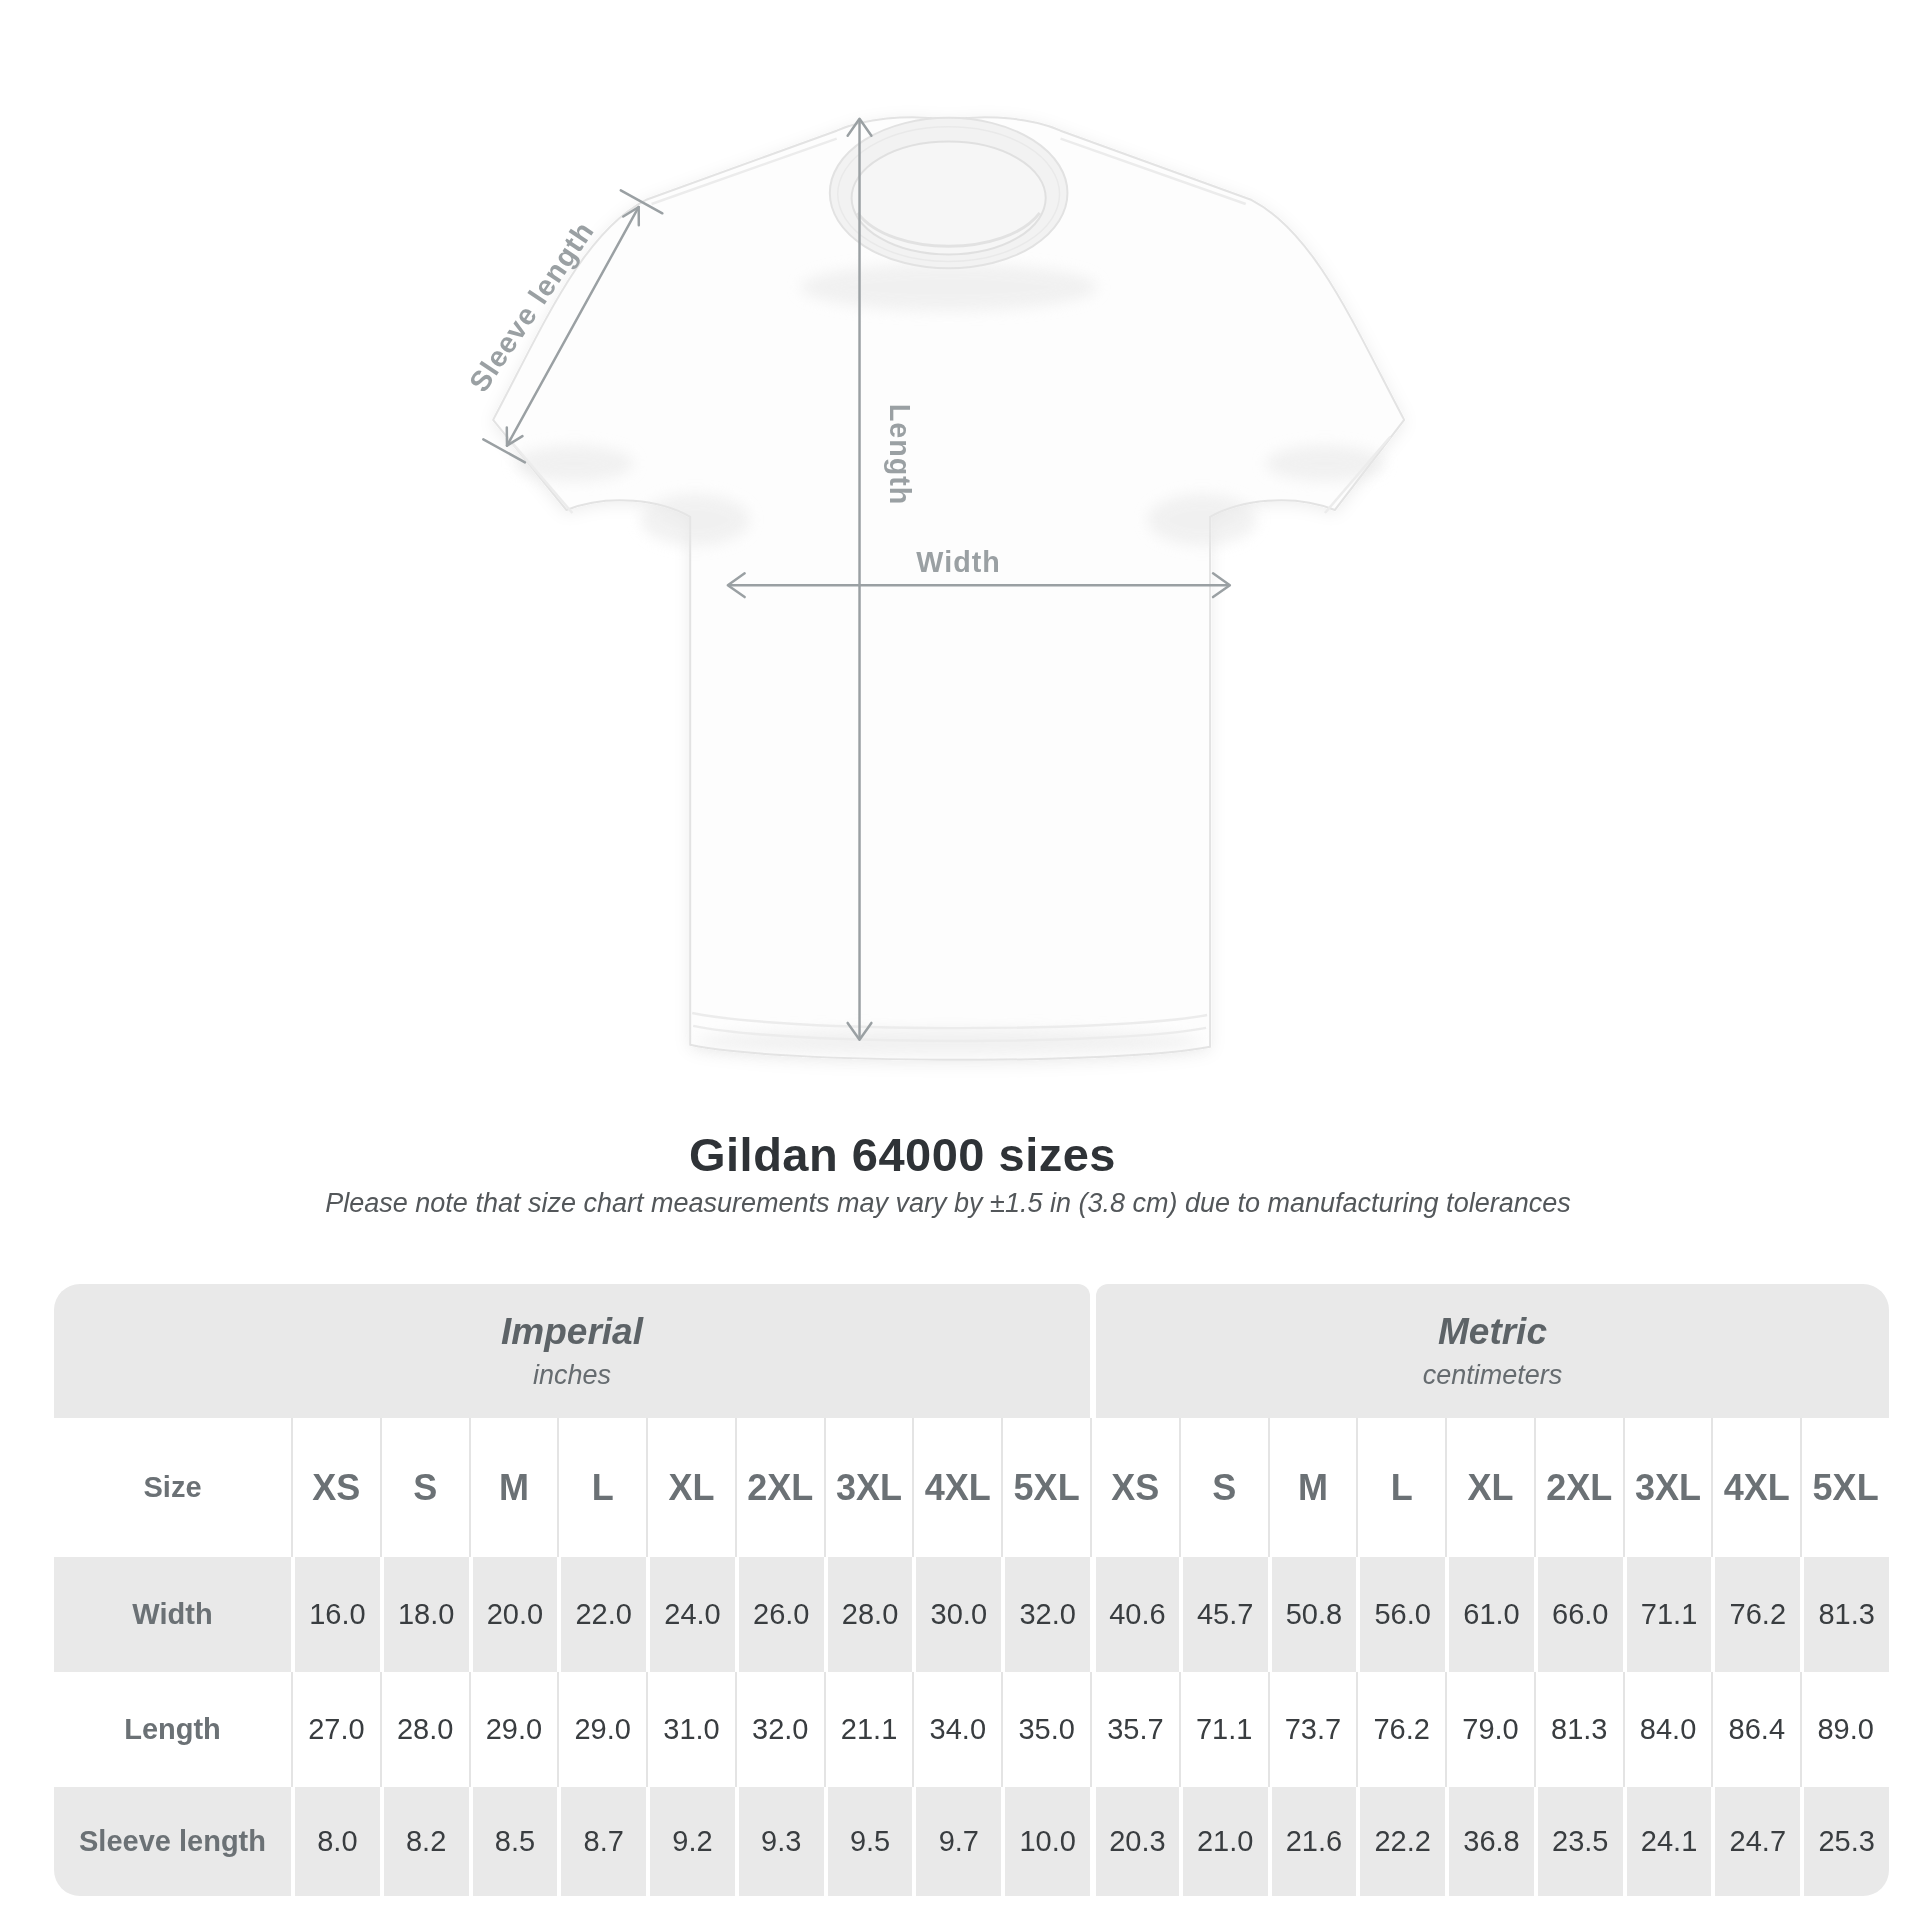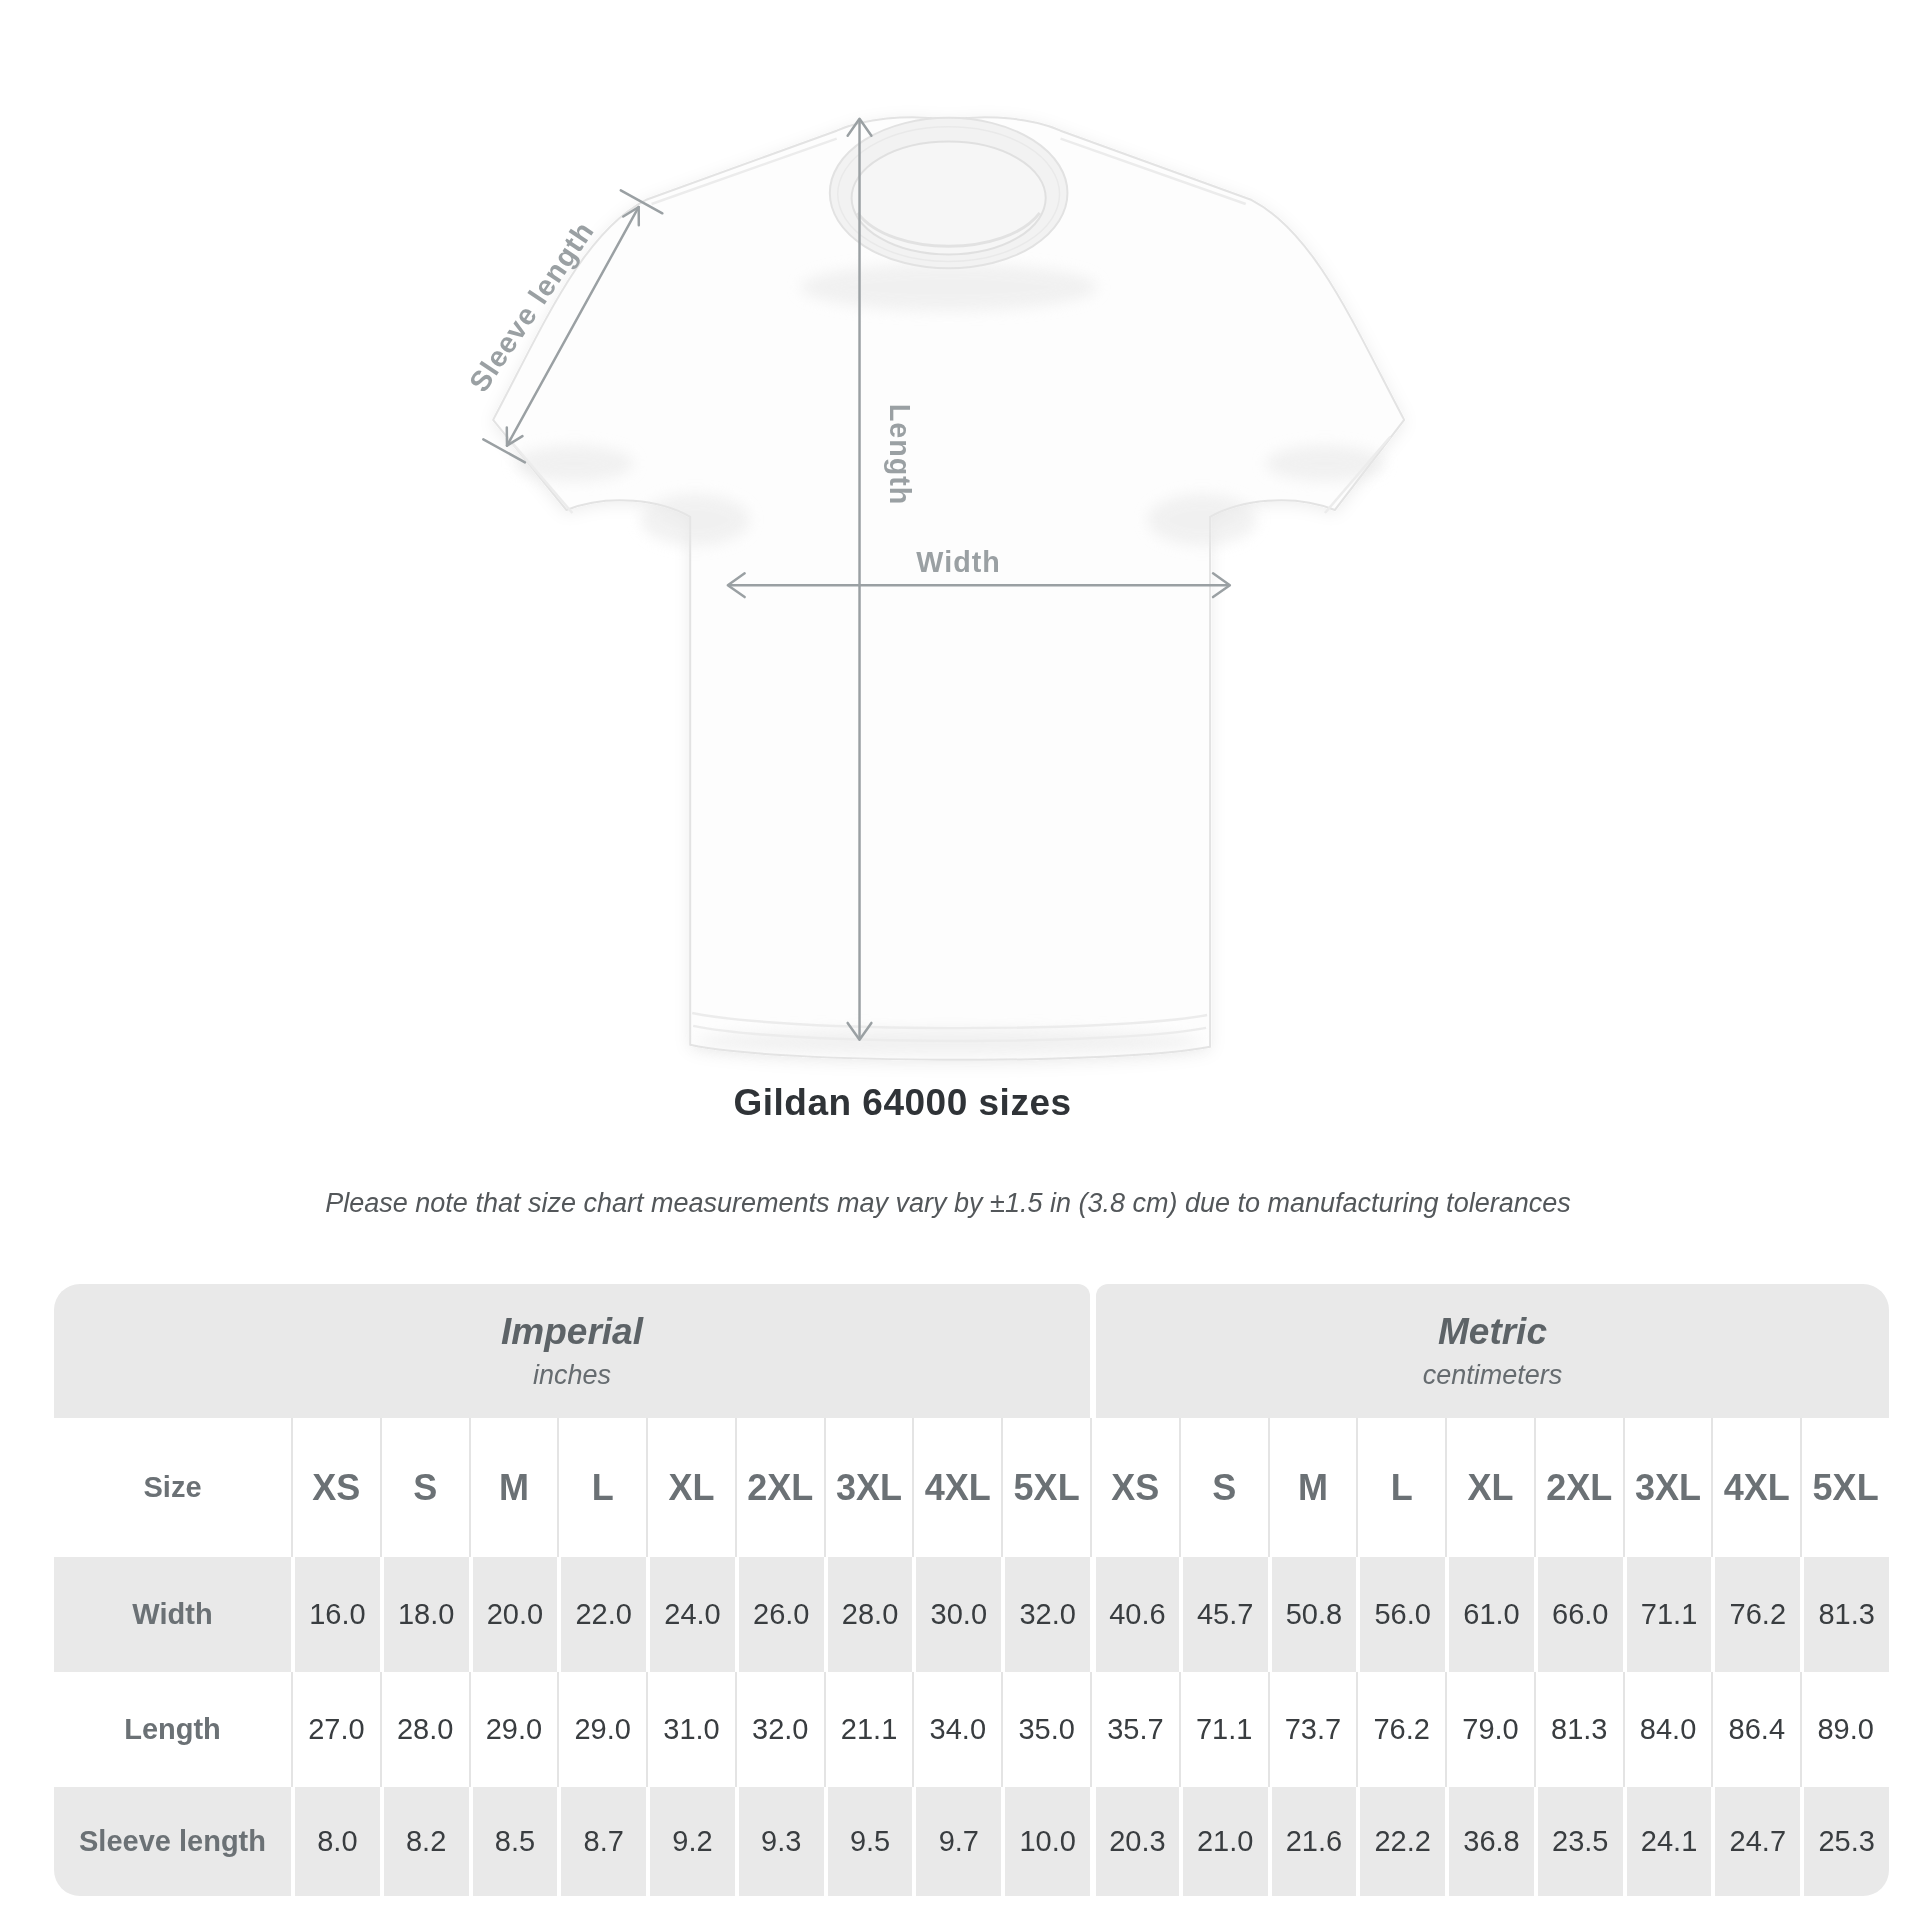--- a/index.html
+++ b/index.html
@@ -4,22 +4,22 @@
 <style>
   html,body{margin:0;padding:0;background:#ffffff;}
   #stage{
     position:relative;width:1927px;height:1927px;background:#ffffff;overflow:hidden;
     font-family:"Liberation Sans",sans-serif;
   }
   svg{position:absolute;left:0;top:0;pointer-events:none;}
 
   
   .page-title{
-    position:absolute;left:0;top:1082px;width:1805px;text-align:center;
-    font-size:37px;font-weight:bold;color:#2f3337;letter-spacing:0.5px;
+    position:absolute;left:0;top:1127px;width:1805px;text-align:center;
+    font-size:47px;font-weight:bold;color:#2f3337;letter-spacing:0.5px;
   }
   .page-subtitle{
     position:absolute;left:0;top:1188px;width:1896px;text-align:center;
     font-size:27px;font-style:italic;color:#53575a;
   }
 
   
   .size-table{position:absolute;left:54px;top:1284px;width:1835px;}
 
   .band-row{display:grid;grid-template-columns:1036px 6px 793px;height:134px;}

